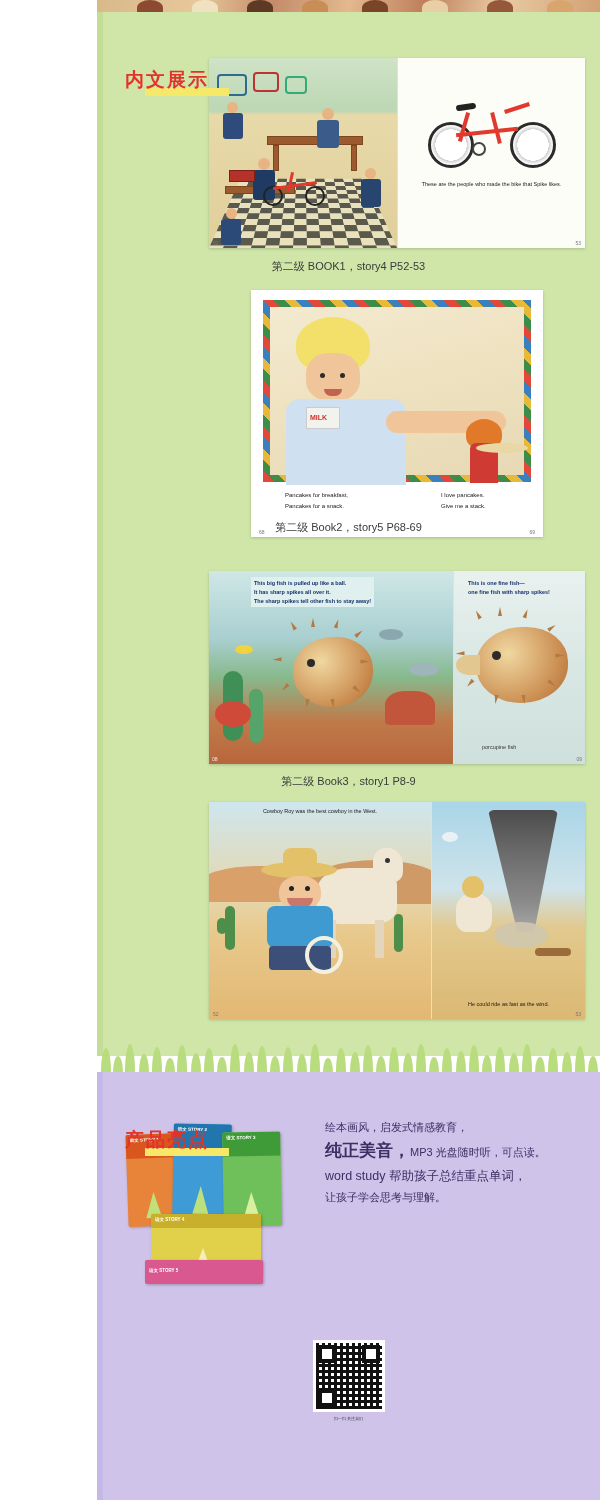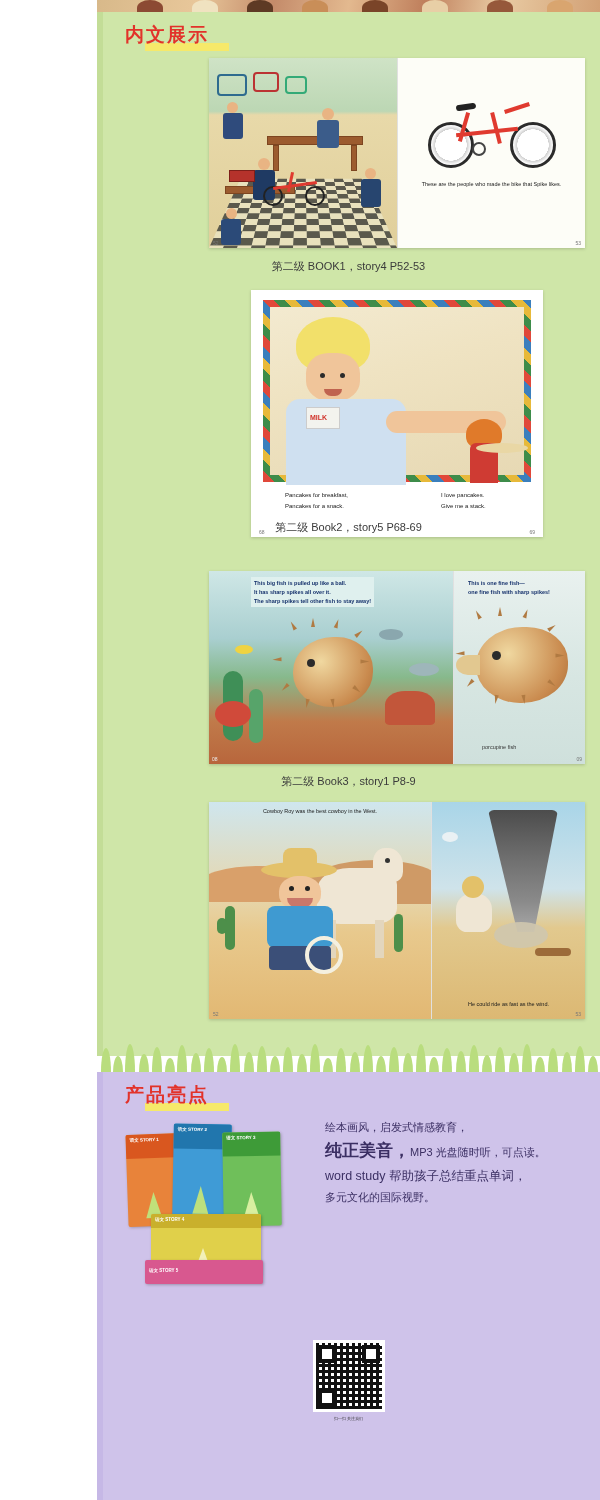--- a/index.html
+++ b/index.html
@@ -26,21 +26,21 @@
   .green-section {
     position: absolute; left: 97px; top: 12px; width: 503px; height: 1044px;
     background: #cfe6a8;
   }
   .green-section .left-edge {
     position: absolute; left: 0; top: 0; width: 6px; height: 100%;
     background: #c3dd97;
   }
 
   .section-title {
-    position: absolute; color: #e2322a; font-weight: bold; letter-spacing: 2px;
+    position: absolute; color: #e2322a; font-weight: bold; letter-spacing: 2px; margin-top: 45px;
   }
   .title-inner {
     font-size: 19px; color: #e2322a; font-weight: bold; position: relative; z-index: 2;
   }
   .title-underline {
     position: absolute; left: 20px; bottom: -3px; width: 84px; height: 8px;
     background: #f6e96a; z-index: 1;
   }
 
   
@@ -522,21 +522,21 @@
         <div class="bk-title" style="top:8px;">语文 STORY 5</div>
       </div>
     </div>
 
     <div class="hl-lines">
       <div class="hl-line hl-small">绘本画风，启发式情感教育，</div>
       <div class="hl-line">
         <span class="hl-big">纯正美音，</span><span class="hl-small">MP3 光盘随时听，可点读。</span>
       </div>
       <div class="hl-line hl-mid">word study 帮助孩子总结重点单词，</div>
-      <div class="hl-line hl-small">多元文化的国际视野。</div>
+      <div class="hl-line hl-small">让孩子学会思考与理解。</div>
     </div>
 
     <div class="qr">
       <div class="qr-inner">
         <div class="qr-eye" style="left:2px;top:2px;"></div>
         <div class="qr-eye" style="right:2px;top:2px;"></div>
         <div class="qr-eye" style="left:2px;bottom:2px;"></div>
       </div>
       <div class="qr-cap">扫一扫 关注我们</div>
     </div>

